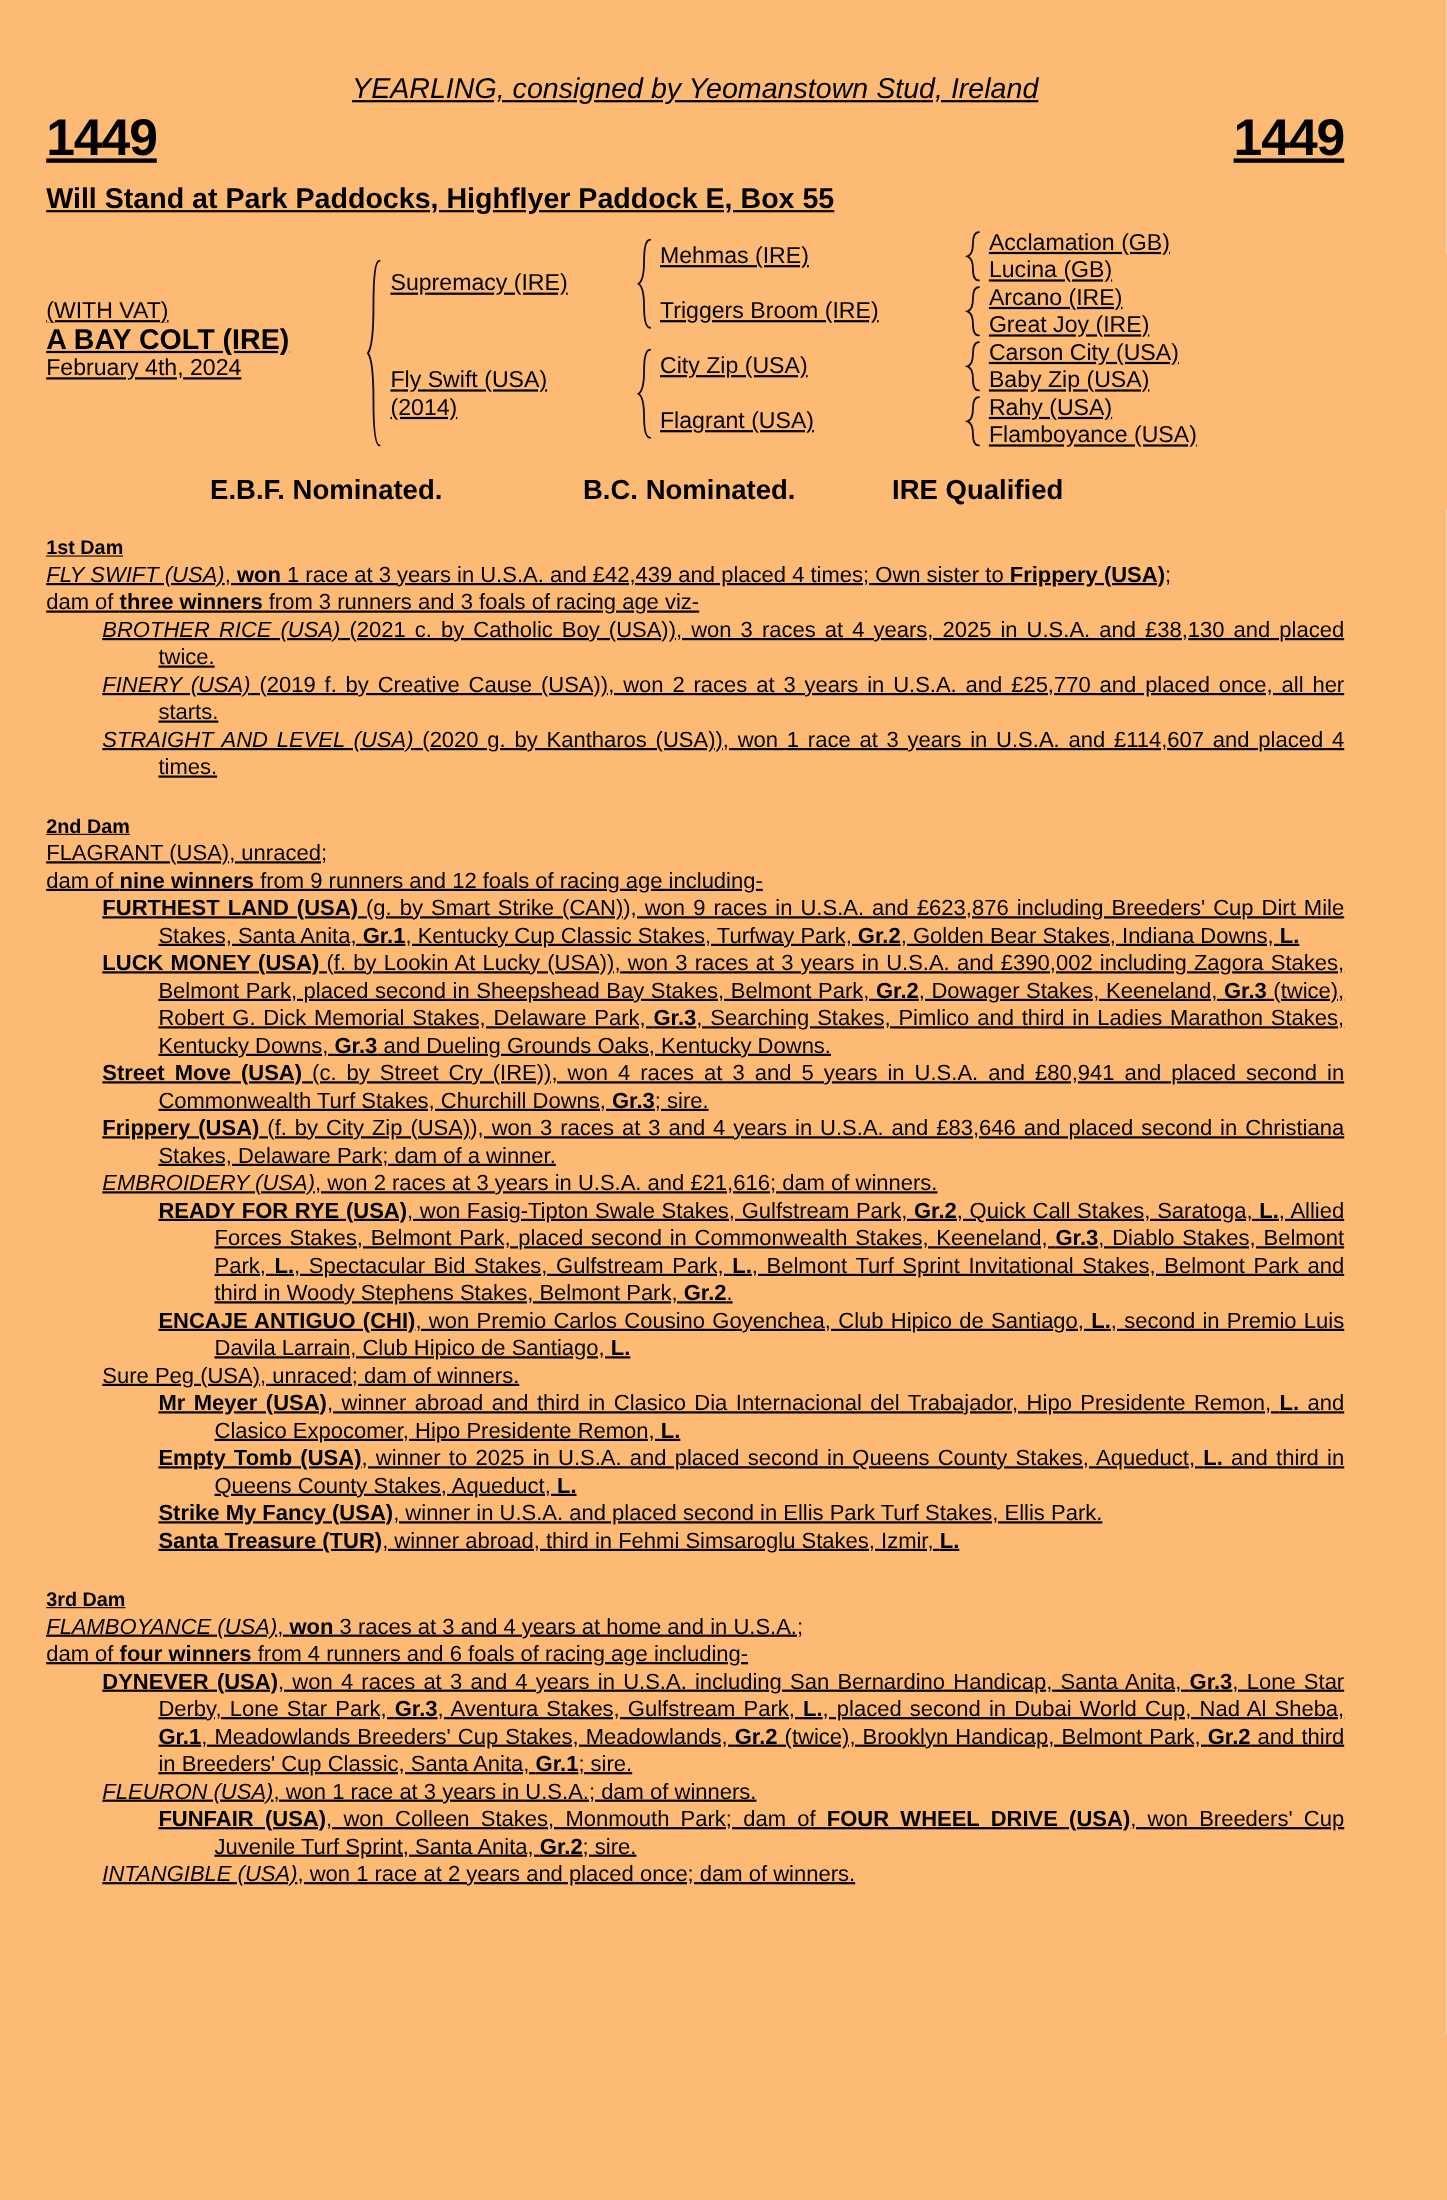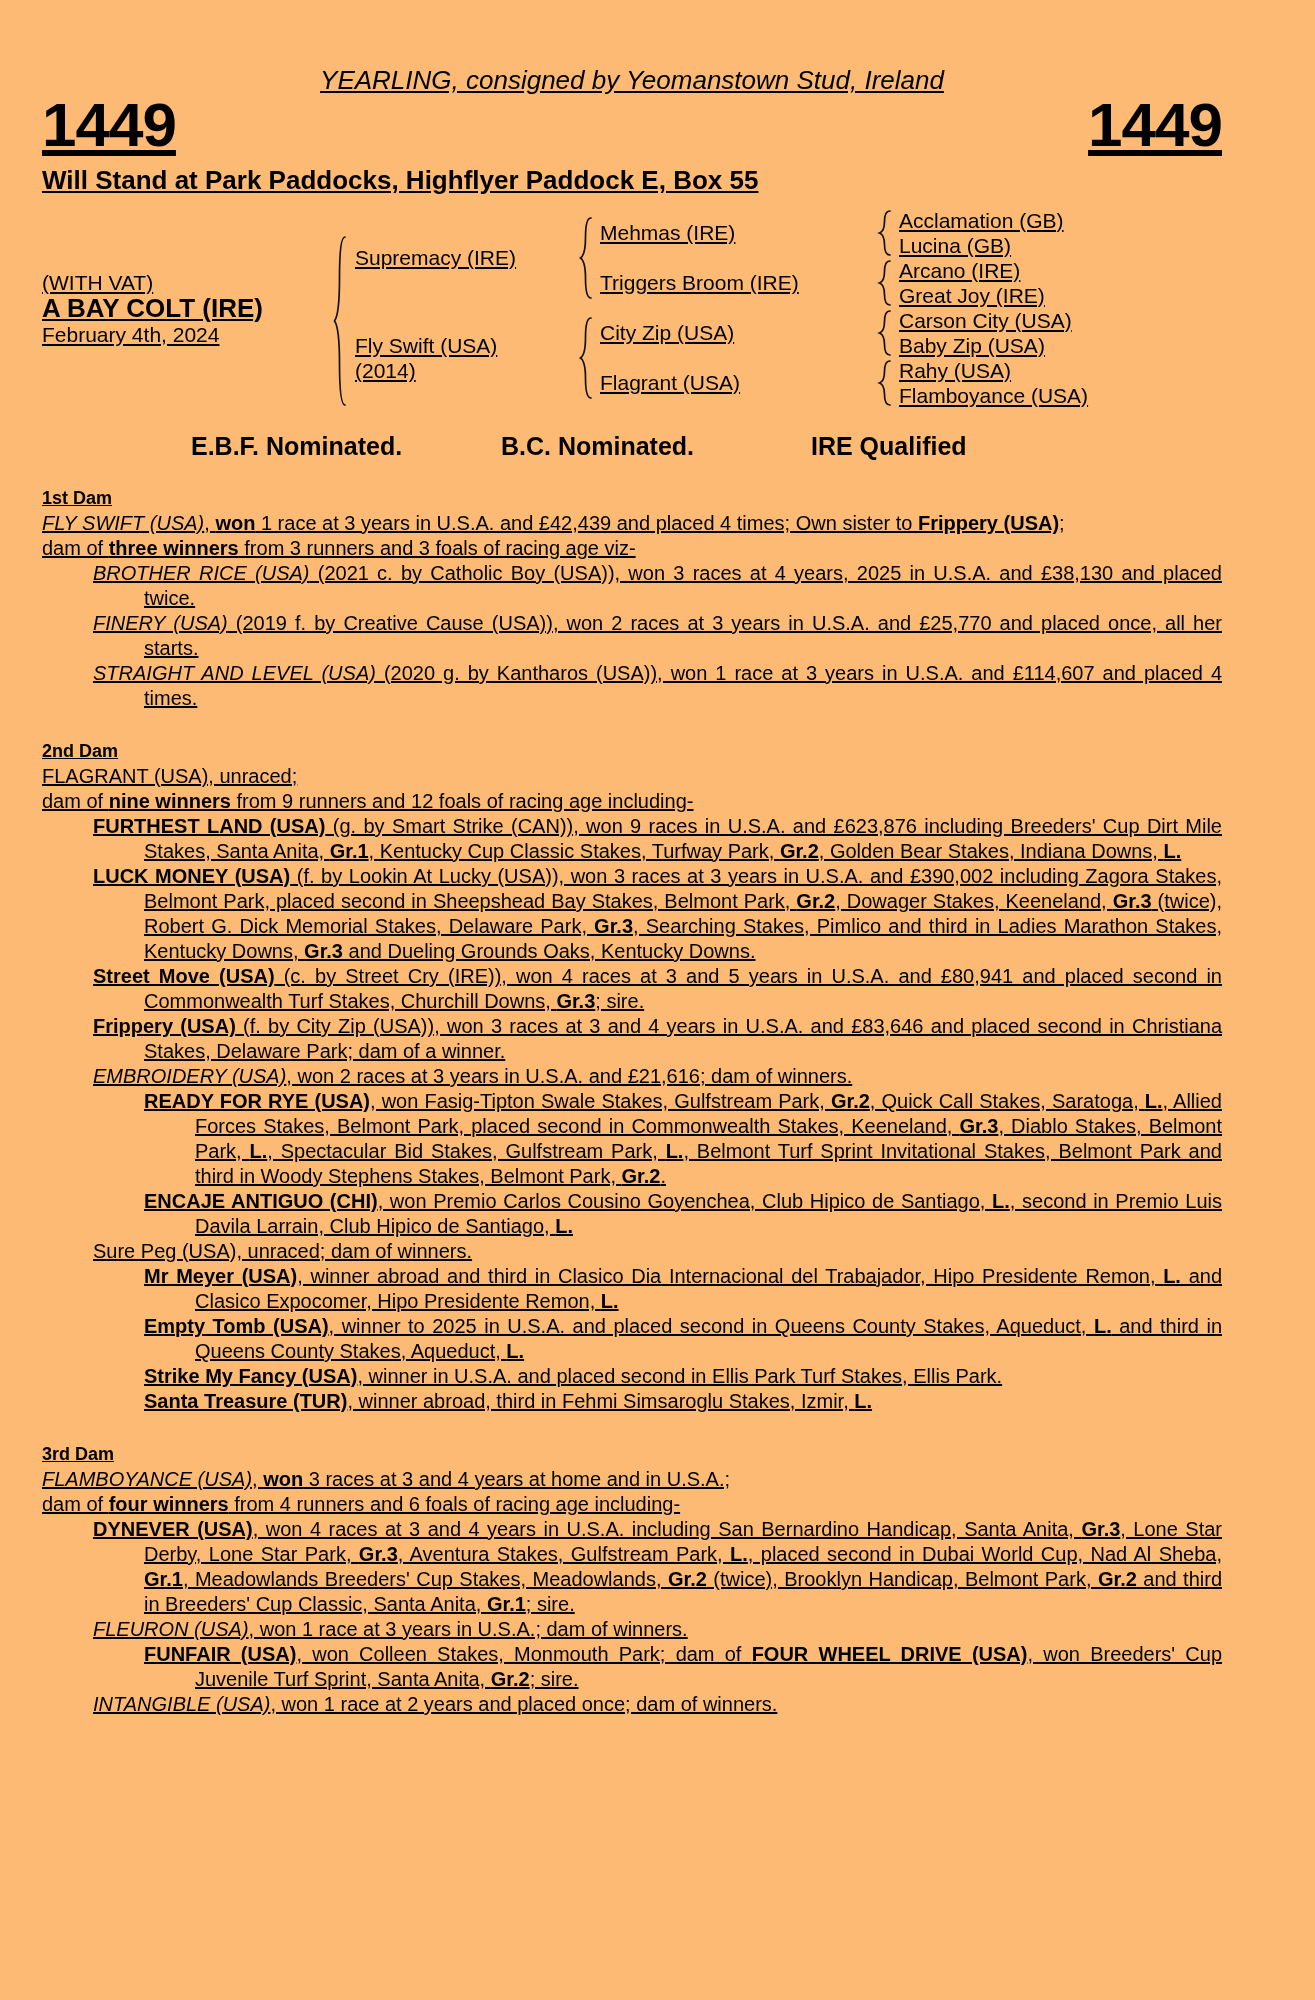--- a/index.html
+++ b/index.html
@@ -24,21 +24,21 @@
     line-height:28px;
   }
   .lot-row{
     display:flex;
     justify-content:space-between;
     align-items:flex-start;
     margin-top:2px;
     height:58px;
   }
   .lot{
-    font-size:62px;
+    font-size:47px;
     font-weight:bold;
     line-height:58px;
     letter-spacing:-1px;
   }
   .stand-line{
     font-weight:bold;
     font-size:26px;
     line-height:28px;
     margin-top:12px;
   }
@@ -69,21 +69,21 @@
   
   .nominations{
     position:relative;
     height:28px;
     margin-top:24px;
     font-weight:bold;
     font-size:25px;
   }
   .nominations span{position:absolute;top:0;white-space:nowrap;}
   .nom-ebf{left:149px;}
-  .nom-bc{left:459px;}
+  .nom-bc{left:488px;}
   .nom-ire{left:769px;}
   
   #sections{margin-top:26px;font-size:20px;line-height:25px;}
   .dam-heading{
     font-weight:bold;
     font-size:18px;
     margin-top:28px;
   }
   .dam-heading:first-child{margin-top:0;}
   .p{

